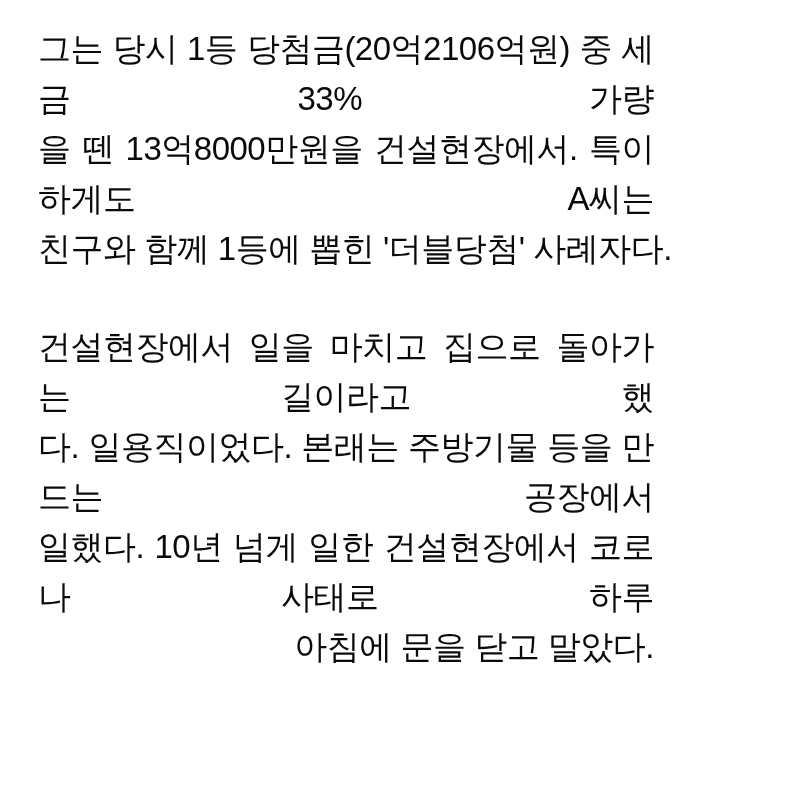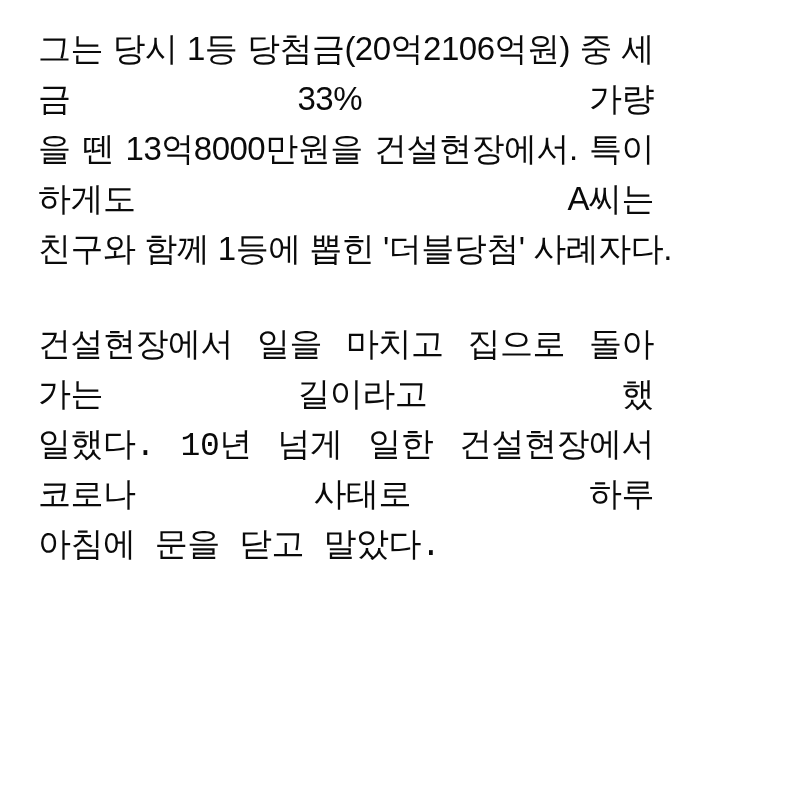--- a/index.html
+++ b/index.html
@@ -21,40 +21,40 @@
   }
   .para {
     margin: 0 0 48px 0;
     font-size: 33px;
     line-height: 50px;
     font-weight: 400;
     letter-spacing: -0.5px;
   }
   .para:last-child {
     margin-bottom: 0;
-    font-family: Liberation Mono, monospace;
   }
   .line {
     display: block;
-    text-align: left;
+    text-align: right;
     white-space: nowrap;
   }
   .line.j {
     white-space: normal;
     text-align: justify;
     text-align-last: justify;
   }
 </style>
 </head>
 <body>
 
 <main class="article">
     <p class="para">
       <span class="line j">그는 당시 1등 당첨금(20억2106억원) 중 세금 33% 가량</span>
       <span class="line j">을 뗀 13억8000만원을 건설현장에서. 특이하게도 A씨는</span>
       <span class="line">친구와 함께 1등에 뽑힌 '더블당첨' 사례자다.</span>
     </p>
     <p class="para">
       <span class="line j">건설현장에서 일을 마치고 집으로 돌아가는 길이라고 했</span>
+      <span class="line j">다. 일용직이었다. 본래는 주방기물 등을 만드는 공장에서</span>
       <span class="line j">일했다. 10년 넘게 일한 건설현장에서 코로나 사태로 하루</span>
       <span class="line">아침에 문을 닫고 말았다.</span>
     </p>
   </main>
 
 </body></html>

